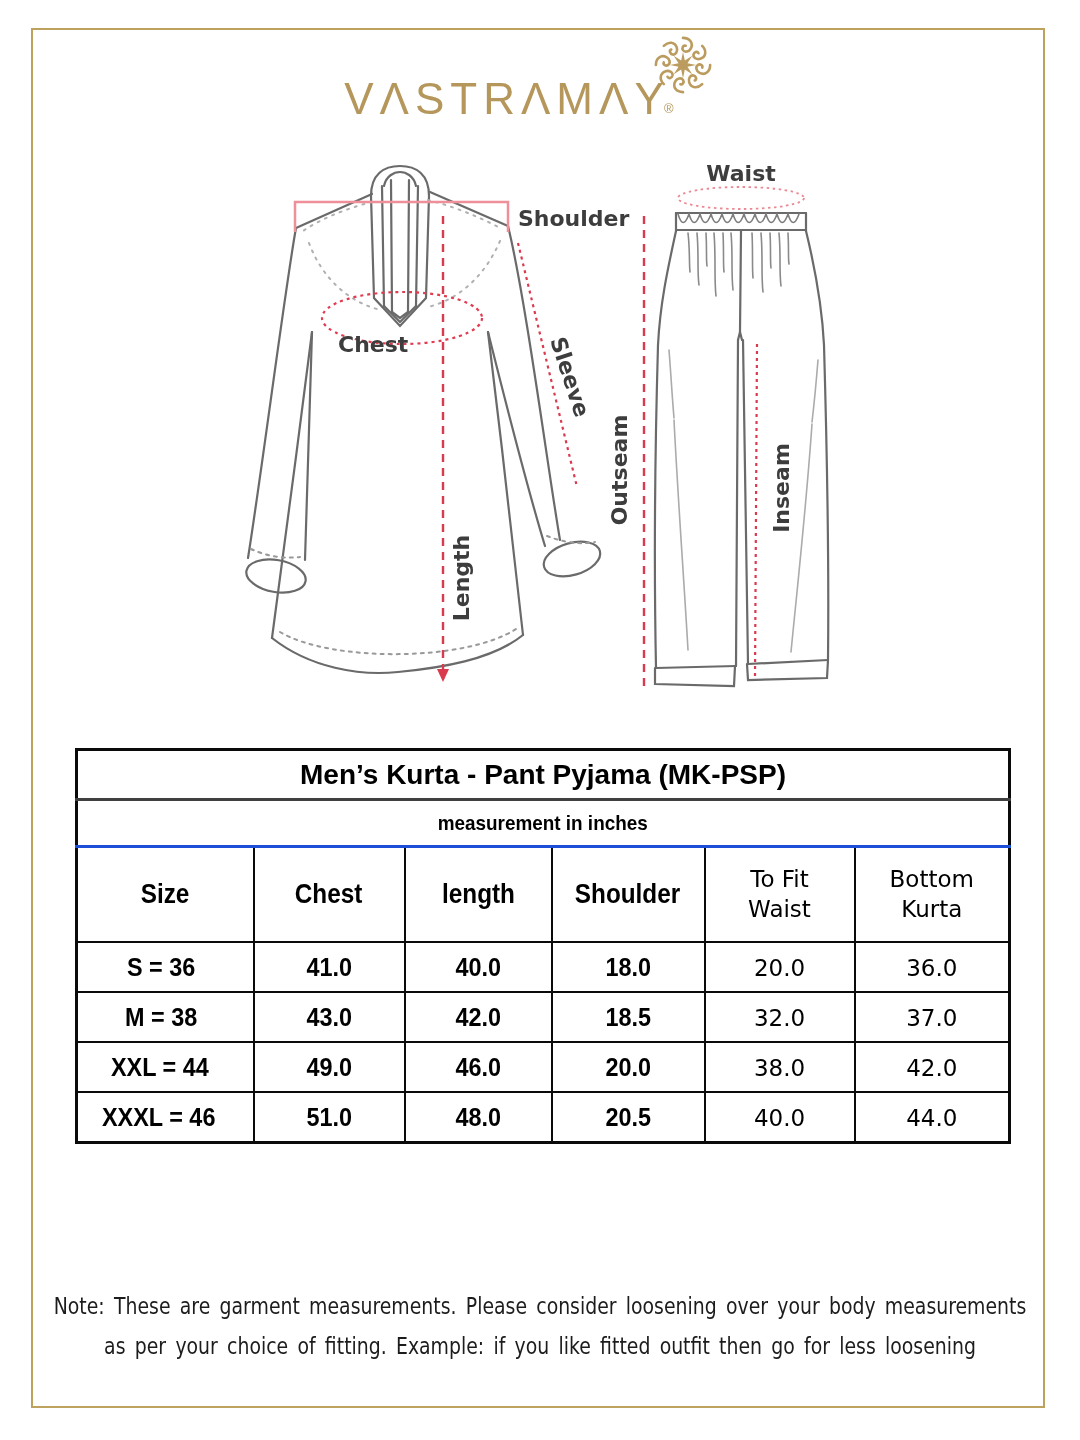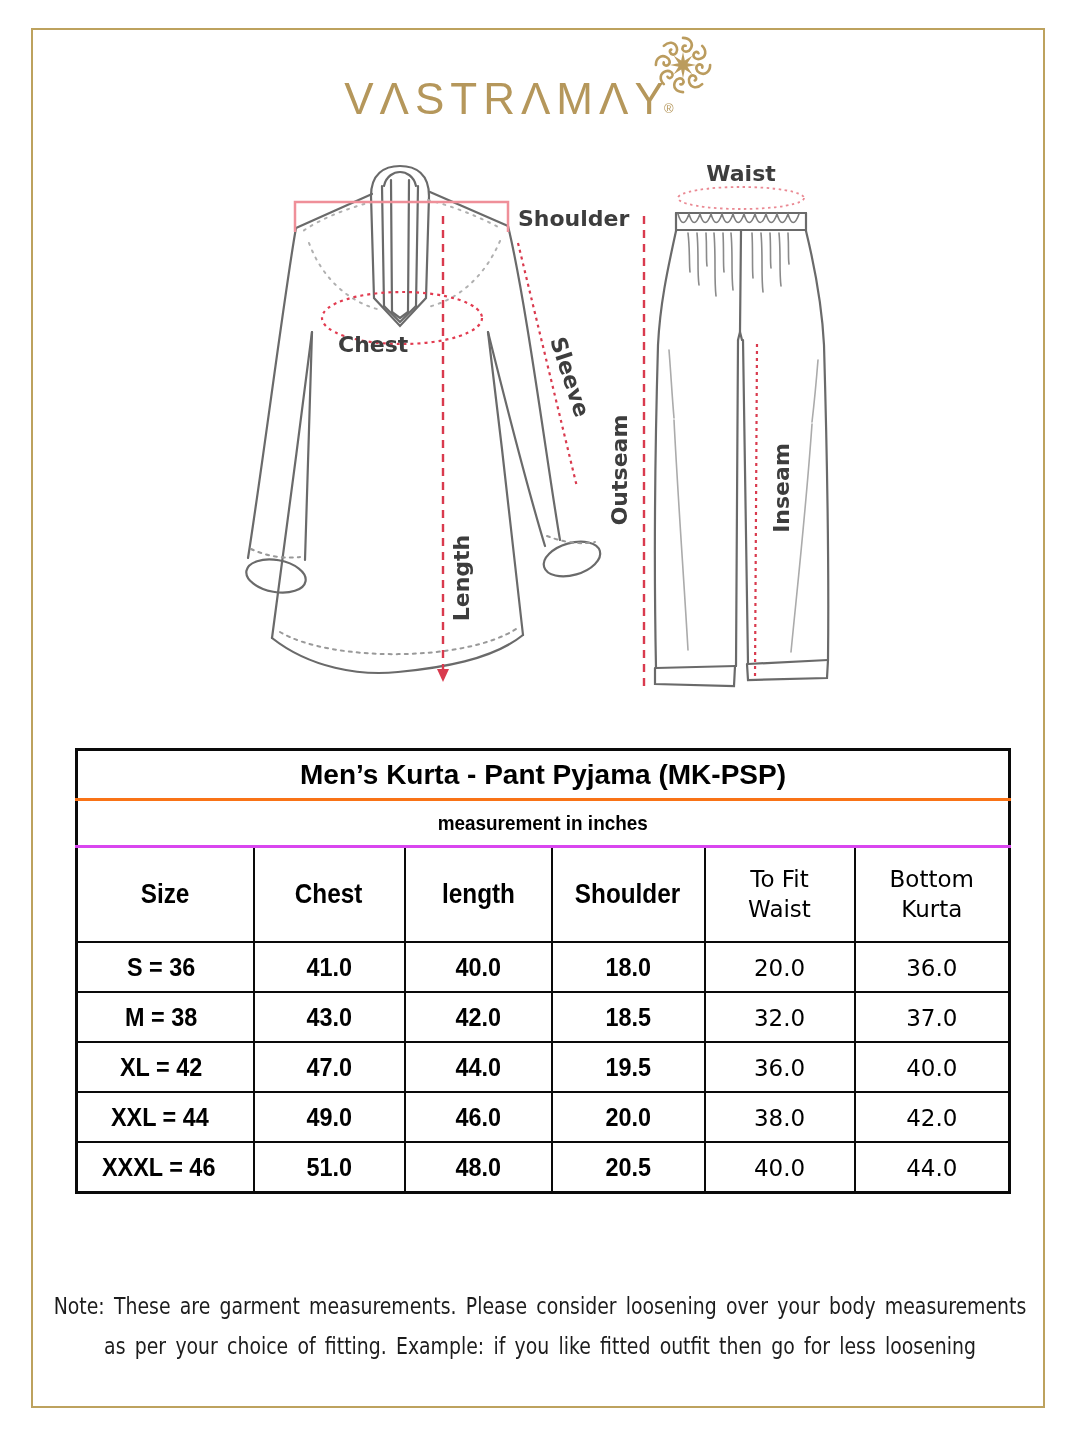--- a/index.html
+++ b/index.html
@@ -33,23 +33,23 @@
   
   .size-table{
     position:absolute;left:75px;top:748px;width:933px;
     border-collapse:collapse;table-layout:fixed;background:#fff;color:#000;
     border:3px solid #0a0a0a;
   }
   .size-table td,.size-table th{
     border:2px solid #0a0a0a;padding:0;text-align:center;vertical-align:middle;
   }
   .t-title td{
-    height:47px;font-size:28px;font-weight:bold;border-bottom:3px solid #f97316;
-  }
-  .t-sub td{height:44px;border-bottom:3px solid #d946ef}
+    height:47px;font-size:28px;font-weight:bold;border-bottom:3px solid #404040;
+  }
+  .t-sub td{height:44px;border-bottom:3px solid #1d4ed8}
   .t-sub .squeeze{font-size:21px;font-weight:bold}
   .header-row th{height:93px;font-size:27px;font-weight:bold}
   .h-base{vertical-align:bottom;padding-bottom:5px}
   .h-split span{white-space:pre-line;line-height:1.3}
   tbody td{height:48px;font-size:26px;font-weight:bold}
   .c-size{text-align:left;padding-left:8px}
   .squeeze{display:inline-block;transform:scaleX(0.9);transform-origin:center}
   .c-size .squeeze{transform-origin:left center}
   .alt{font-family:"DejaVu Sans",sans-serif;font-size:23px;font-weight:normal;display:inline-block}
   
@@ -229,28 +229,20 @@
       </tr>
       <tr>
         <td class="c-size"><span class="squeeze">M = 38</span></td>
         <td class="c-num"><span class="squeeze">43.0</span></td>
         <td class="c-num"><span class="squeeze">42.0</span></td>
         <td class="c-num"><span class="squeeze">18.5</span></td>
         <td class="c-alt"><span class="alt">32.0</span></td>
         <td class="c-alt"><span class="alt">37.0</span></td>
       </tr>
       <tr>
-        <td class="c-size"><span class="squeeze">XL = 42</span></td>
-        <td class="c-num"><span class="squeeze">47.0</span></td>
-        <td class="c-num"><span class="squeeze">44.0</span></td>
-        <td class="c-num"><span class="squeeze">19.5</span></td>
-        <td class="c-alt"><span class="alt">36.0</span></td>
-        <td class="c-alt"><span class="alt">40.0</span></td>
-      </tr>
-      <tr>
         <td class="c-size"><span class="squeeze">XXL = 44</span></td>
         <td class="c-num"><span class="squeeze">49.0</span></td>
         <td class="c-num"><span class="squeeze">46.0</span></td>
         <td class="c-num"><span class="squeeze">20.0</span></td>
         <td class="c-alt"><span class="alt">38.0</span></td>
         <td class="c-alt"><span class="alt">42.0</span></td>
       </tr>
       <tr>
         <td class="c-size"><span class="squeeze">XXXL = 46</span></td>
         <td class="c-num"><span class="squeeze">51.0</span></td>

